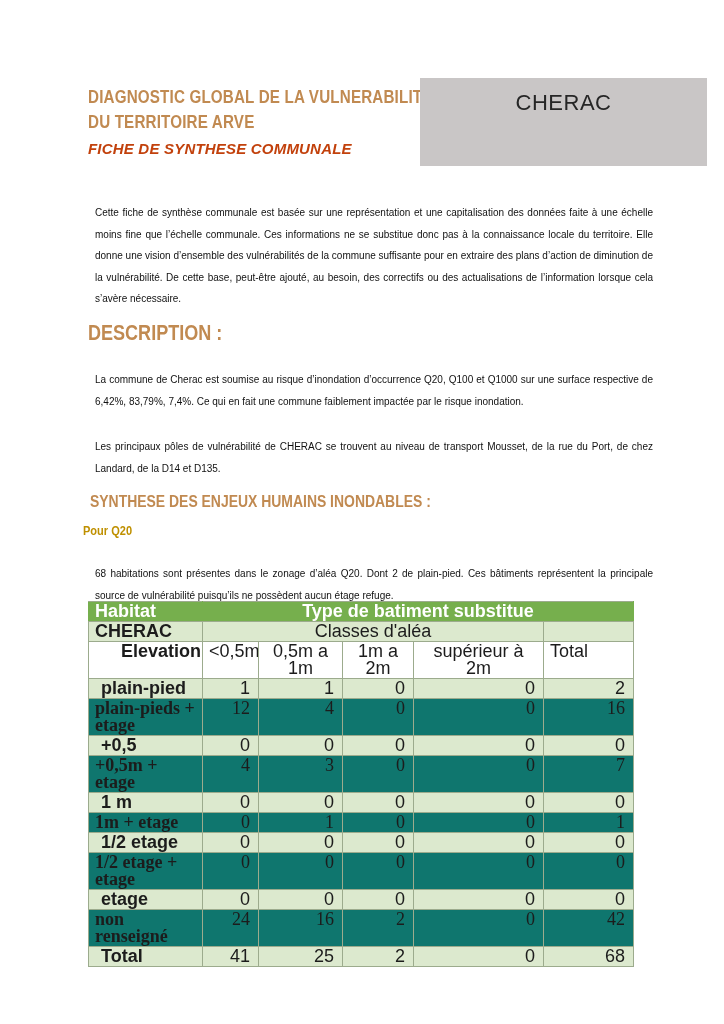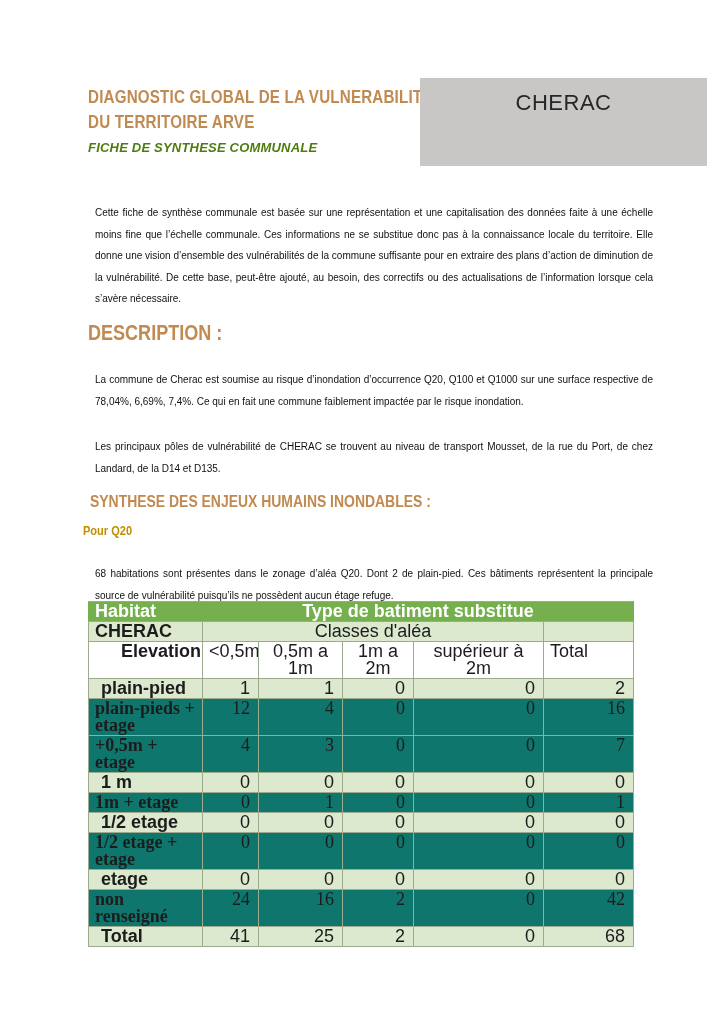--- a/index.html
+++ b/index.html
@@ -7,22 +7,22 @@
     position:relative; width:724px; height:1024px; background:#ffffff;
     font-family:"Liberation Sans", sans-serif; color:#1c1c1c; overflow:hidden;
   }
   
   .title-block { position:absolute; left:88px; top:84px; }
   .doc-title {
     color:#C18A51; font-weight:bold; font-size:19px; line-height:25px;
     transform:scaleX(0.80); transform-origin:0 0; white-space:nowrap; letter-spacing:0.2px;
   }
   .doc-subtitle {
-    margin-top:6px; color:#4d7c0f; font-style:italic; font-weight:bold;
-    font-size:13px; letter-spacing:0.2px;
+    margin-top:6px; color:#c2410c; font-style:italic; font-weight:bold;
+    font-size:15px; letter-spacing:0.2px;
   }
   .commune-box {
     position:absolute; left:420px; top:78px; width:287px; height:88px;
     background:#c9c6c6; text-align:center;
   }
   .commune-box .commune-name {
     display:block; margin-top:12px; font-size:22px; color:#262626; letter-spacing:0.5px;
   }
   
   .body-par {
@@ -82,21 +82,21 @@
     <div class="doc-subtitle">FICHE DE SYNTHESE COMMUNALE</div>
   </div>
 
   <div class="commune-box">
     <span class="commune-name">CHERAC</span>
   </div>
 
   <p class="body-par intro">Cette fiche de synthèse communale est basée sur une représentation et une capitalisation des données faite à une échelle moins fine que l’échelle communale. Ces informations ne se substitue donc pas à la connaissance locale du territoire. Elle donne une vision d’ensemble des vulnérabilités de la commune suffisante pour en extraire des plans d’action de diminution de la vulnérabilité. De cette base, peut-être ajouté, au besoin, des correctifs ou des actualisations de l’information lorsque cela s’avère nécessaire.</p>
 
   <h2 class="section-heading desc-heading">DESCRIPTION :</h2>
-  <p class="body-par desc-p1">La commune de Cherac est soumise au risque d’inondation d’occurrence Q20, Q100 et Q1000 sur une surface respective de 78,04%, 6,69%, 7,4%. Ce qui en fait une commune faiblement impactée par le risque inondation.</p>
+  <p class="body-par desc-p1">La commune de Cherac est soumise au risque d’inondation d’occurrence Q20, Q100 et Q1000 sur une surface respective de 6,42%, 83,79%, 7,4%. Ce qui en fait une commune faiblement impactée par le risque inondation.</p>
   <p class="body-par desc-p2">Les principaux pôles de vulnérabilité de CHERAC se trouvent au niveau de transport Mousset, de la rue du Port, de chez Landard, de la D14 et D135.</p>
 
   <h2 class="section-heading syn-heading">SYNTHESE DES ENJEUX HUMAINS INONDABLES :</h2>
   <p class="pour-label">Pour Q20</p>
   <p class="body-par syn-p">68 habitations sont présentes dans le zonage d’aléa Q20. Dont 2 de plain-pied. Ces bâtiments représentent la principale source de vulnérabilité puisqu’ils ne possèdent aucun étage refuge.</p>
 
   <table class="habitat-table">
     <colgroup>
       <col style="width:114px">
         <col style="width:56px">
@@ -133,20 +133,28 @@
         <td class="num">2</td>
       </tr>
       <tr class="w">
         <td class="lbl">plain-pieds + etage</td>
         <td class="num">12</td>
         <td class="num">4</td>
         <td class="num">0</td>
         <td class="num">0</td>
         <td class="num">16</td>
       </tr>
+      <tr class="g">
+        <td class="lbl">+0,5</td>
+        <td class="num">0</td>
+        <td class="num">0</td>
+        <td class="num">0</td>
+        <td class="num">0</td>
+        <td class="num">0</td>
+      </tr>
       <tr class="w">
         <td class="lbl">+0,5m + etage</td>
         <td class="num">4</td>
         <td class="num">3</td>
         <td class="num">0</td>
         <td class="num">0</td>
         <td class="num">7</td>
       </tr>
       <tr class="g">
         <td class="lbl">1 m</td>

